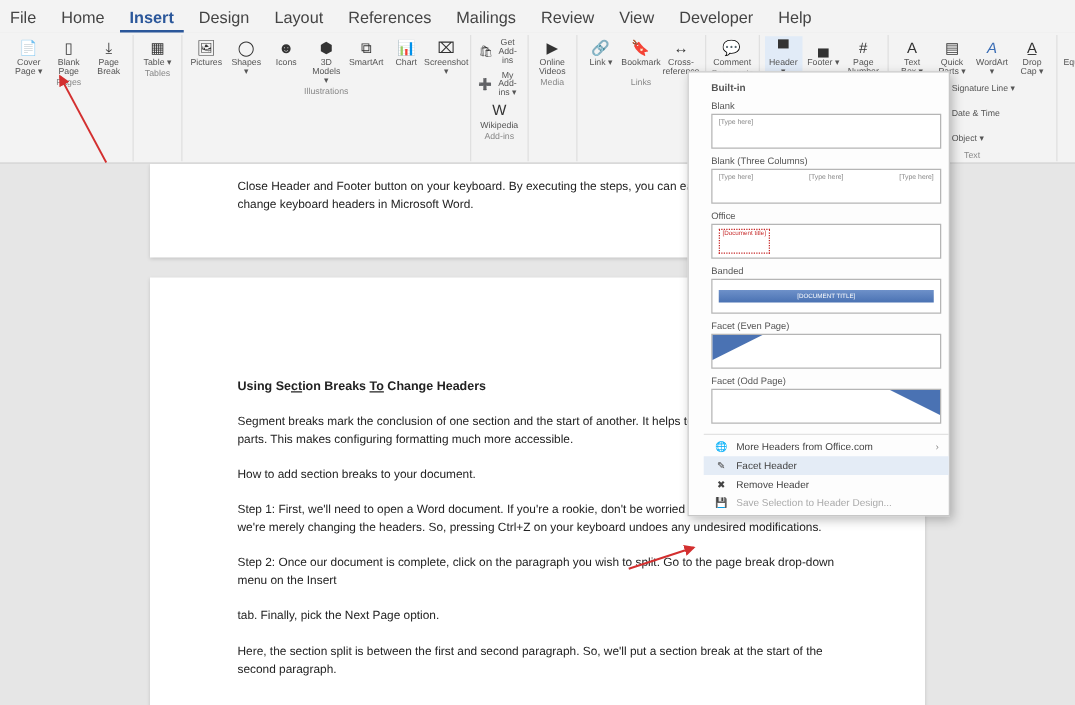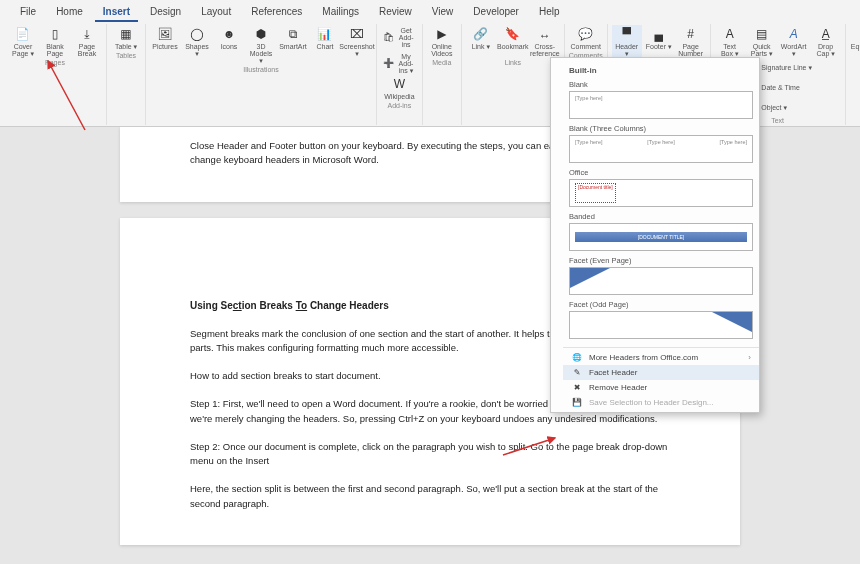--- a/index.html
+++ b/index.html
@@ -9,23 +9,23 @@
       font-size: 8px;
       background: #e6e6e6;
       color: #333;
       overflow: hidden;
       position: relative;
     }
     
     .tabbar {
       display: flex;
       gap: 4px;
-      padding: 3px 12px 0;
+      padding: 3px 0 0;
       background: #f3f3f3;
-      font-size: 10px;
+      font-size: 13px;
     }
     .tabbar .tab {
       padding: 3px 8px;
       cursor: pointer;
       color: #444;
     }
     .tabbar .tab.active {
       color: #2b579a;
       border-bottom: 2px solid #2b579a;
       font-weight: 600;
@@ -338,23 +338,24 @@
 </div>
 
 <div class="docarea">
   <div class="page">
     <p><span>Close Header and Footer button on your keyboard. By executing the steps, you can easily</span><br>
        <span>change keyboard headers in Microsoft Word.</span></p>
   </div>
   <div class="page">
     <p class="heading">Using Se<span class="under">ct</span>ion Breaks <span class="under">To</span> Change Headers</p>
     <p>Segment breaks mark the conclusion of one section and the start of another. It helps to organize your document's parts. This makes configuring formatting much more accessible.</p>
-    <p>How to add section breaks to start document.</p>
+    <p>How to add section breaks to your document.</p>
     <p>Step 1:  First, we'll need to open a Word document. If you're a rookie, don't be worried about damaging your paper; we're merely changing the headers. So, pressing Ctrl+Z on your keyboard undoes any undesired modifications.</p>
     <p>Step 2: Once our document is complete, click on the paragraph you wish to split. Go to the page break drop-down menu on the Insert</p>
+    <p> tab. Finally, pick the Next Page option.</p>
     <p>Here, the section split is between the first and second paragraph. So, we'll put a section break at the start of the second paragraph.</p>
   </div>
 </div>
 
 <div class="dropdown">
   <div class="dd-scroll">
     <div class="dd-section-label">Built-in</div>
 
     <div class="dd-item-label">Blank</div>
     <div class="dd-preview blank">

